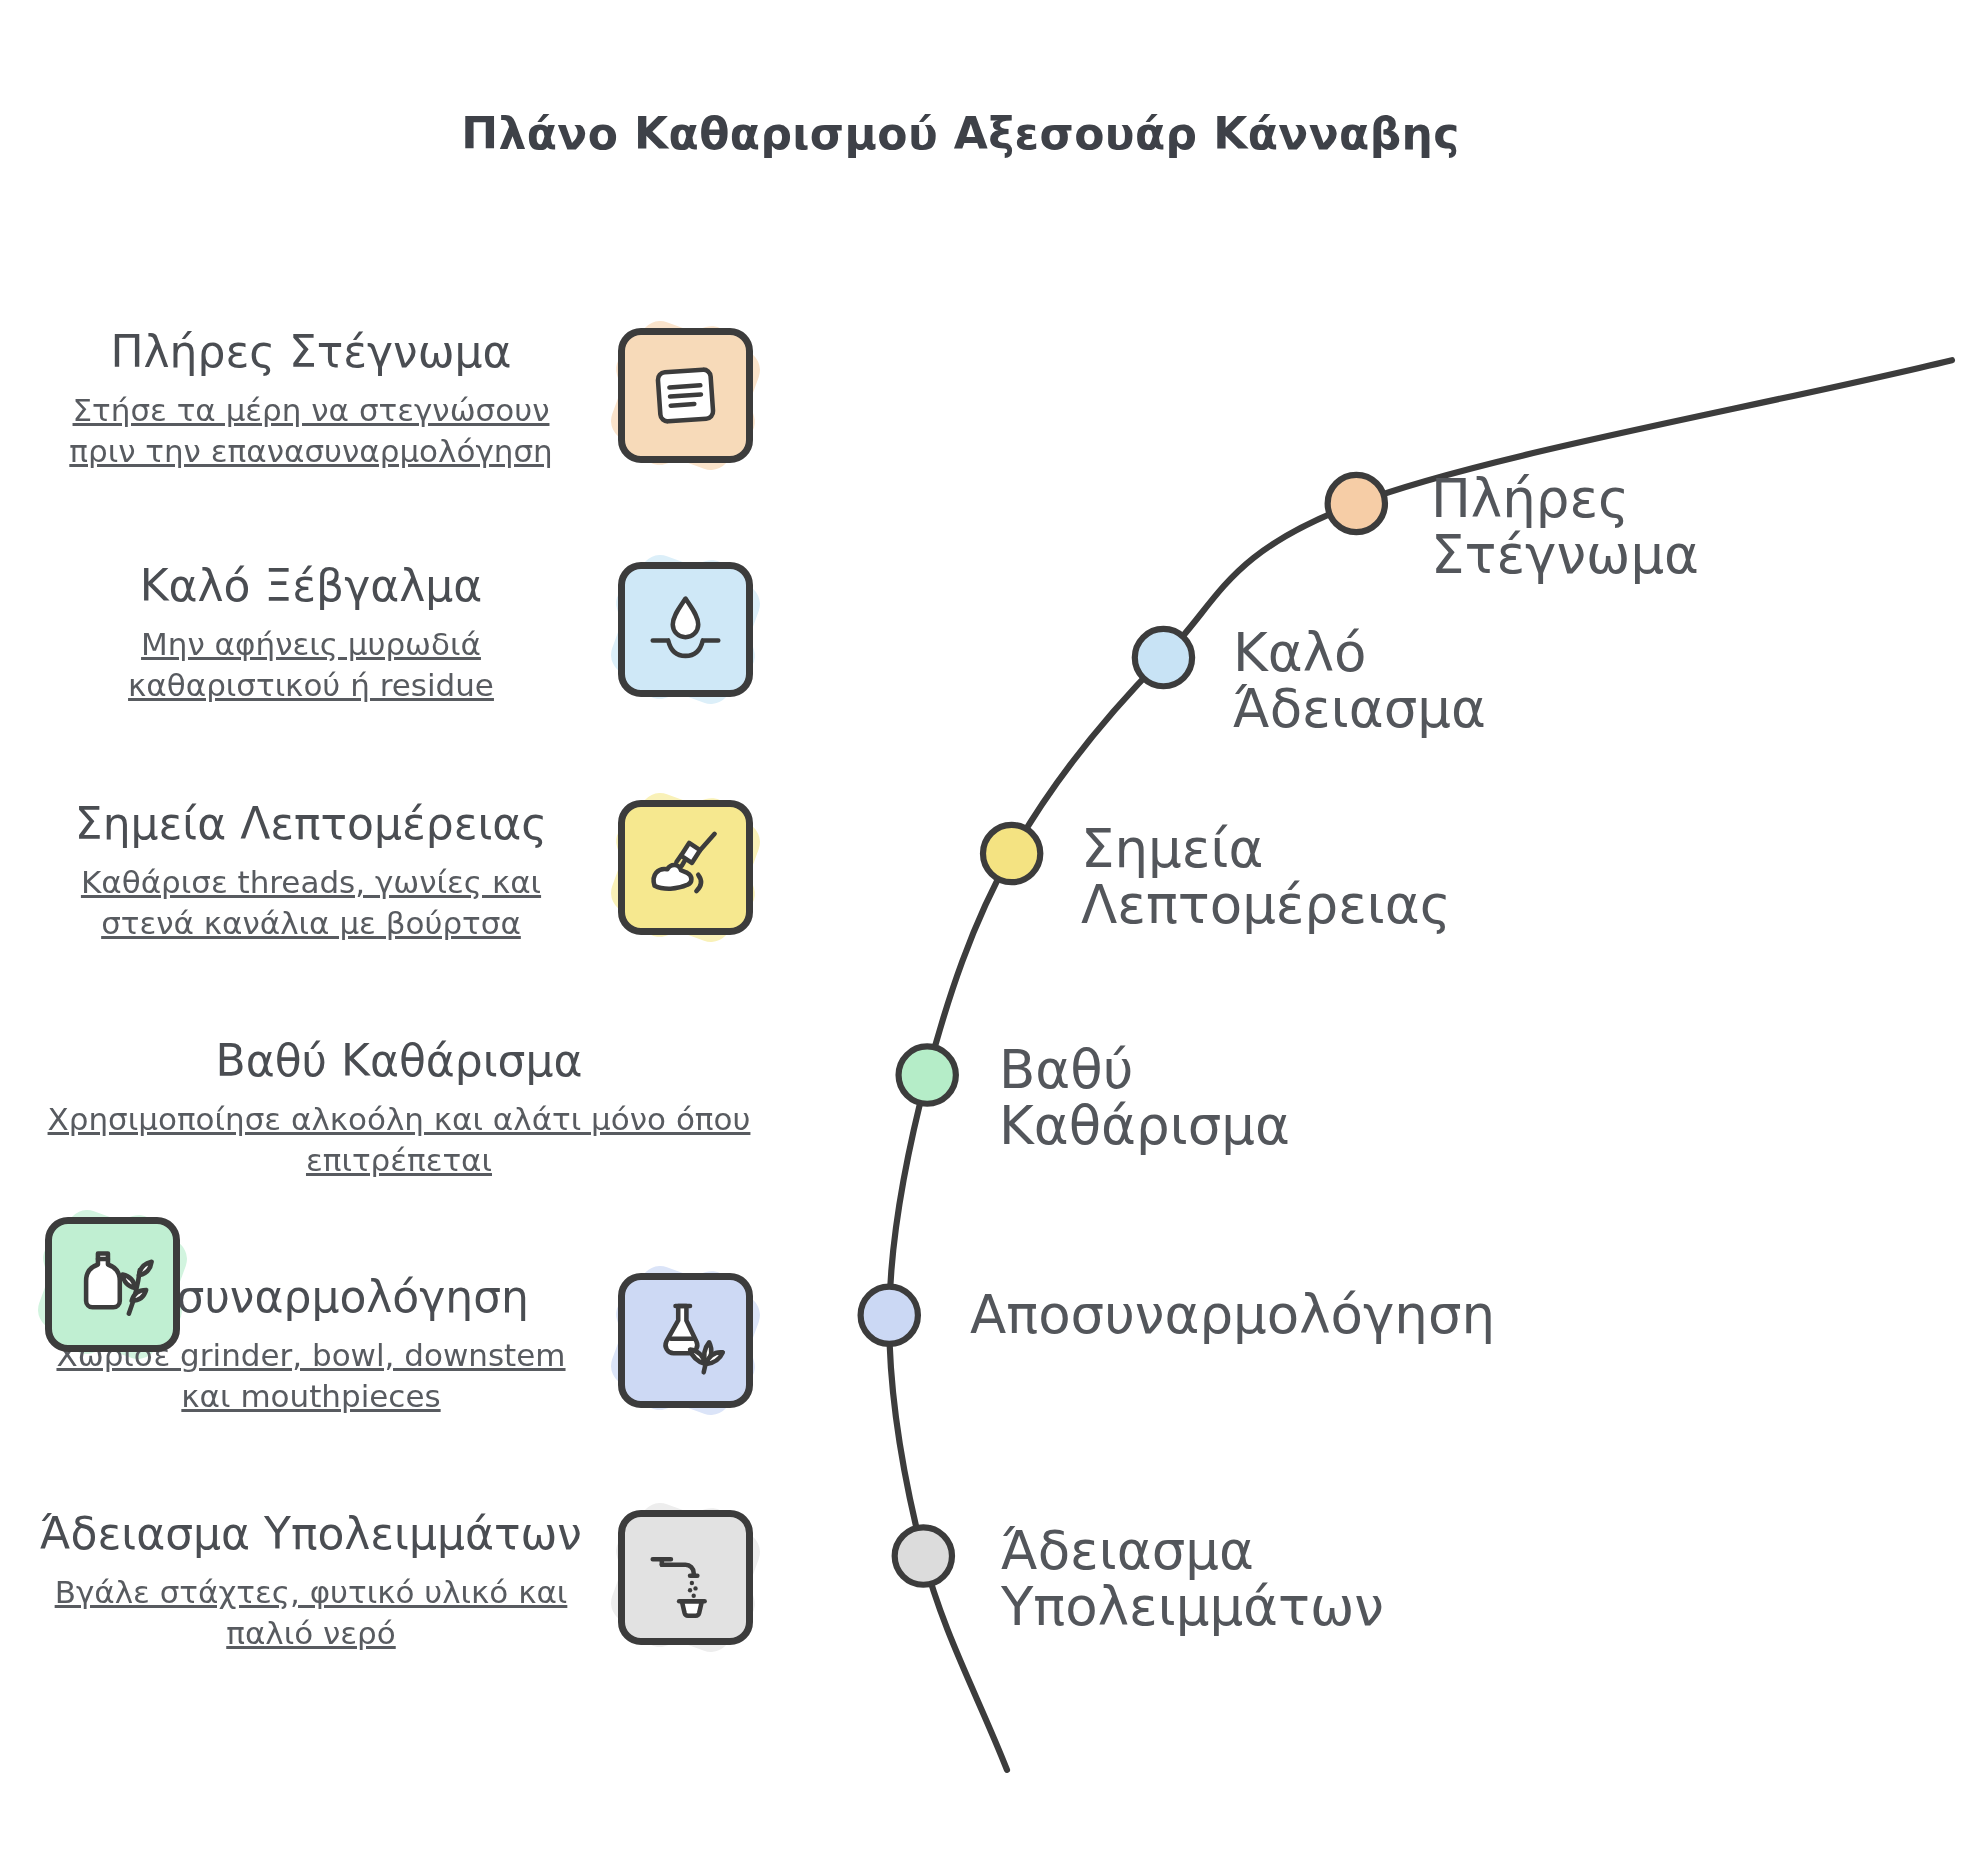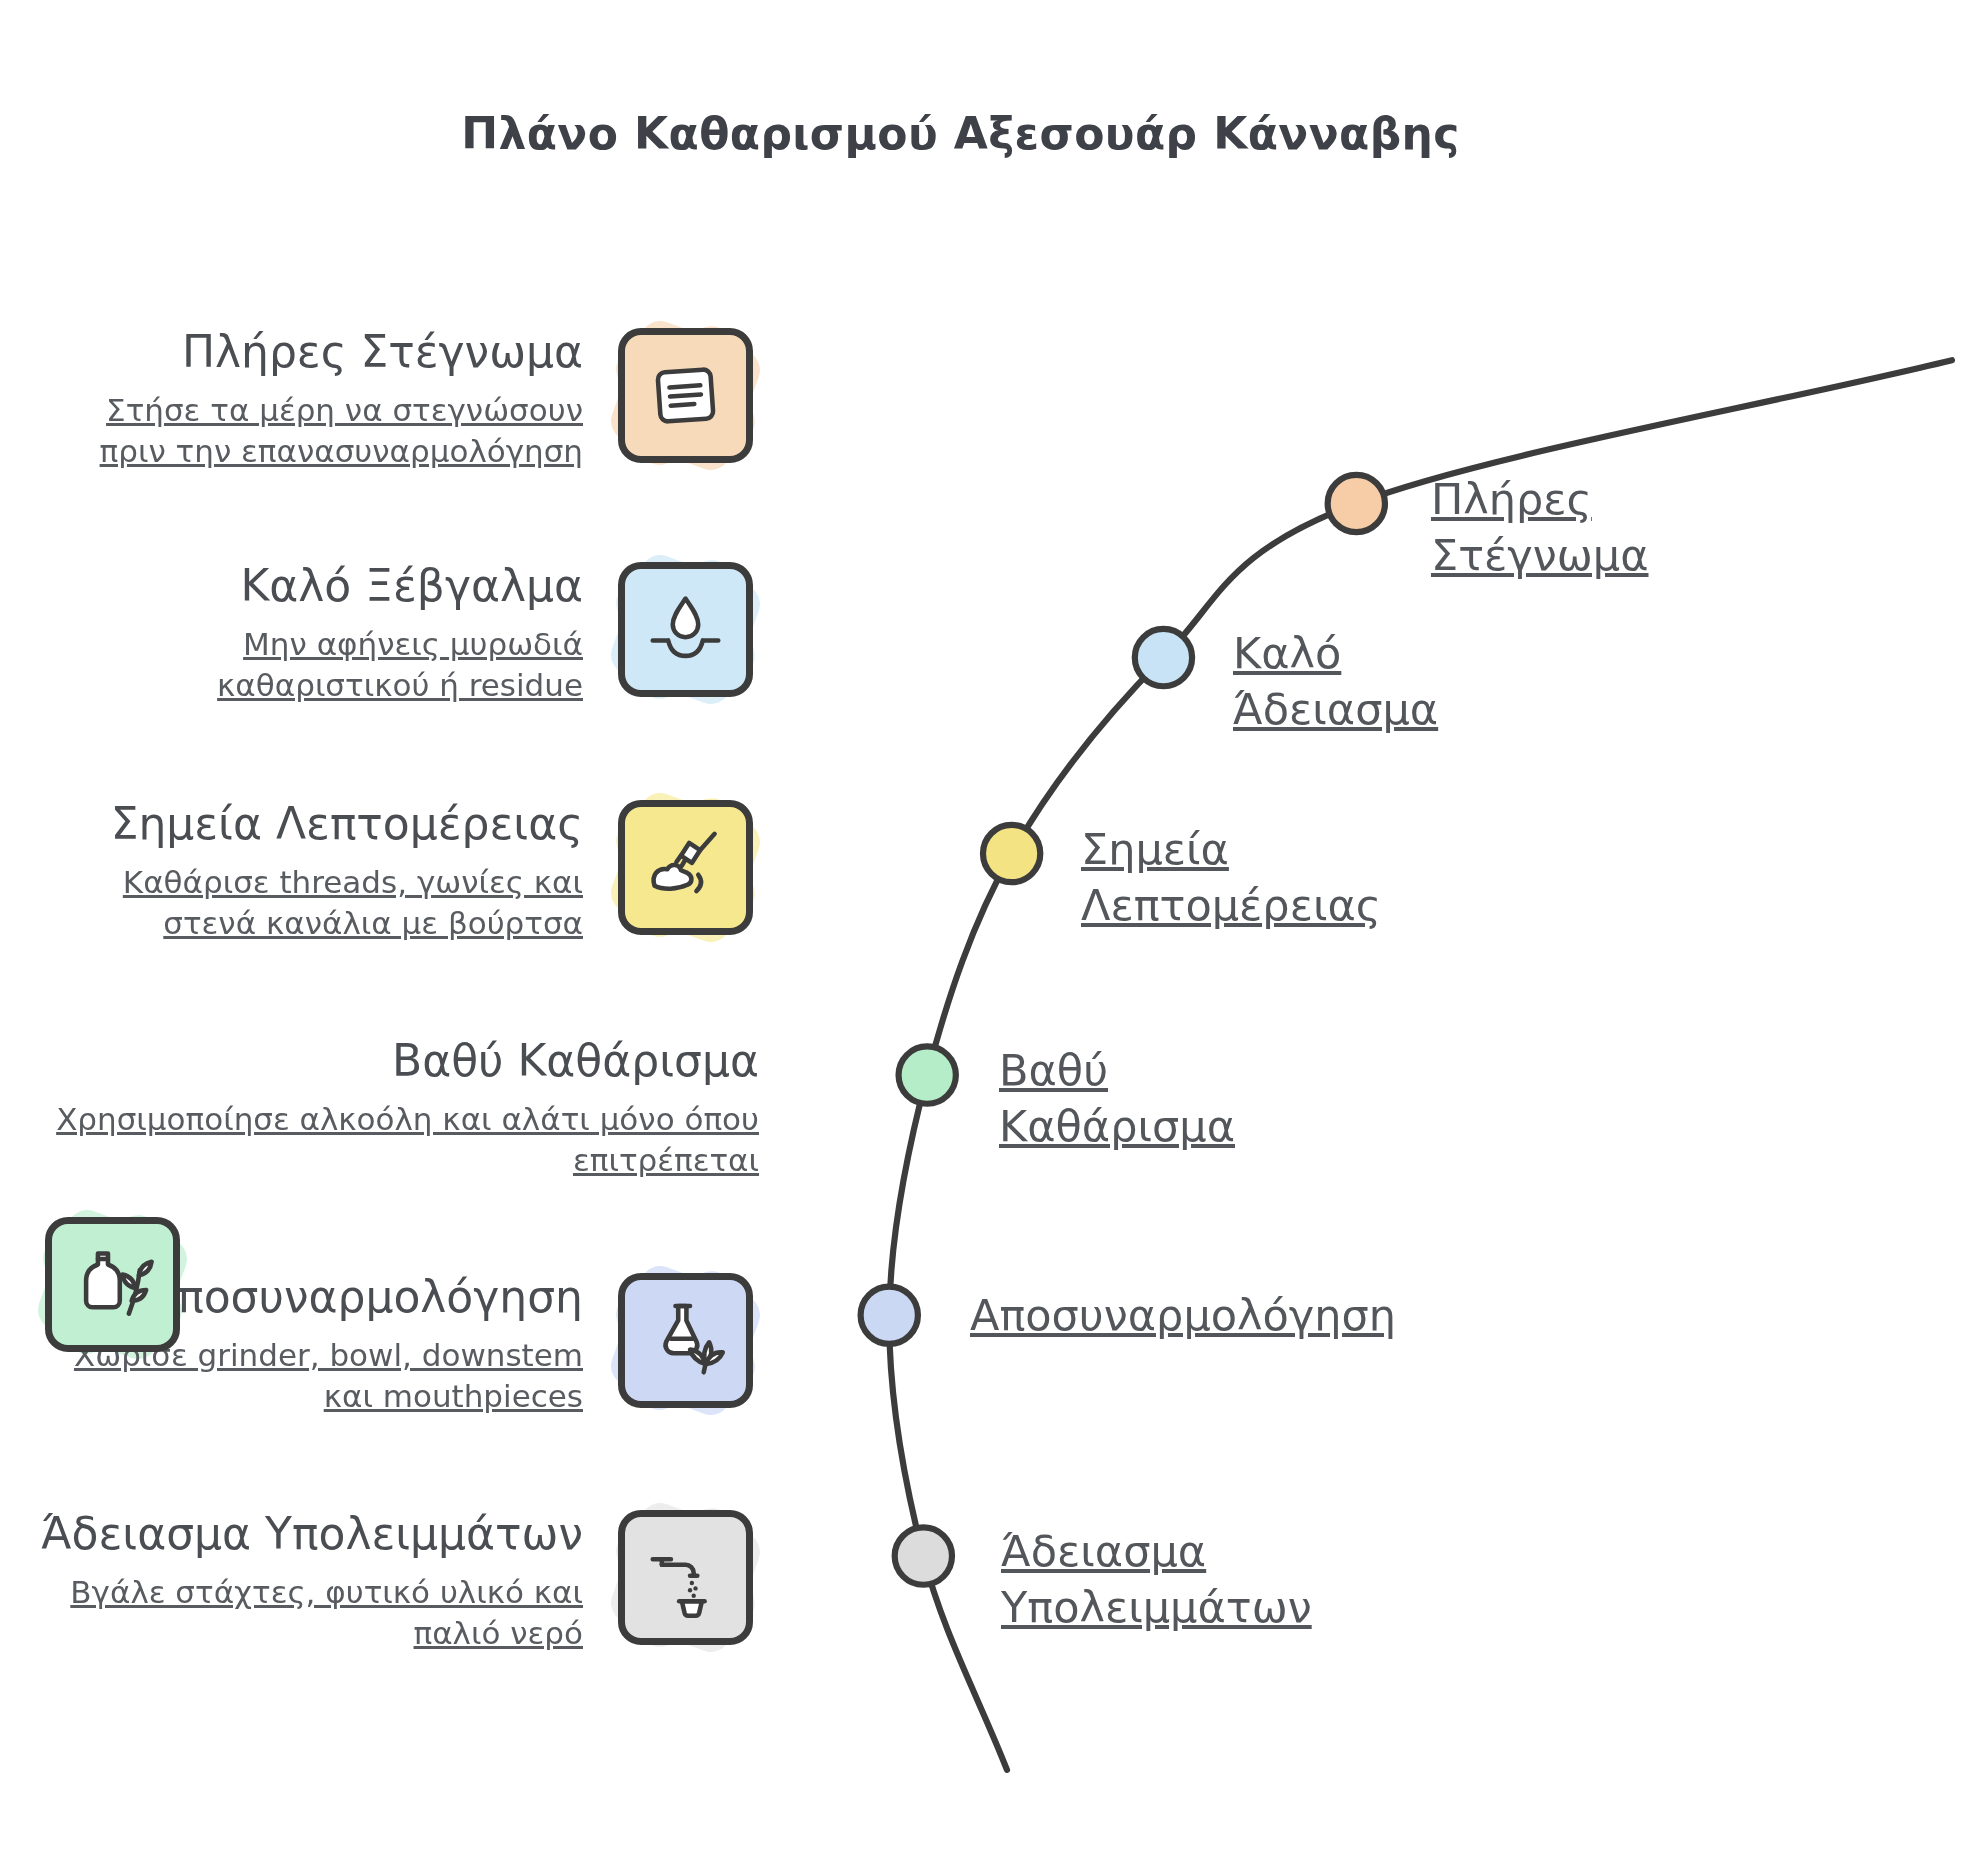--- a/index.html
+++ b/index.html
@@ -11,21 +11,21 @@
     position:absolute; top:108px; left:0; width:1921px;
     text-align:center; font-size:44px; font-weight:bold; color:#3e4148;
     letter-spacing:0.4px;
   }
 
   
   .step {
     position:absolute; left:39px; width:720px;
     display:flex; align-items:flex-start; gap:29px;
   }
-  .step-text { flex:1; text-align:right; padding-top:4.6px; }
+  .step-text { flex:1; text-align:center; padding-top:4.6px; }
   .step-title { font-size:44px; color:#4a4d52; line-height:1.12; }
   .step-desc  { font-size:31px; color:#585b60; line-height:1.34; margin-top:14px;text-decoration:underline; }
 
   .icon-wrap { position:relative; width:147px; height:147px; flex:none; }
   .icon-wrap::before {
     content:""; position:absolute; inset:11px; background:var(--blob);
     border-radius:20px; transform:rotate(20deg);
   }
   .icon-wrap::after {
     content:""; position:absolute; inset:14px; background:var(--blob);
@@ -51,23 +51,22 @@
   .arc-path { fill:none; stroke:#3c3c3c; stroke-width:8px; stroke-linecap:round; }
   .dot { stroke:#3c3c3c; stroke-width:8px; }
   .dot-peach  { fill:#f6cda6; }
   .dot-blue   { fill:#c8e3f5; }
   .dot-yellow { fill:#f4e382; }
   .dot-green  { fill:#b5edc8; }
   .dot-peri   { fill:#cbd8f4; }
   .dot-gray   { fill:#dcdcdc; }
 
   .arc-label {
-    position:absolute; font-size:43px; color:#53565b; line-height:56px;
+    position:absolute; font-size:53px; color:#53565b; line-height:56px;
     white-space:nowrap;
-    text-decoration:underline;
   }
 
   
   .ic { stroke:#3c3c3c; stroke-width:5; stroke-linecap:round; stroke-linejoin:round; fill:none; }
   .ic-fill { stroke:#3c3c3c; stroke-width:5; stroke-linecap:round; stroke-linejoin:round; fill:#ffffff; }
   .ic-dark { fill:#3c3c3c; stroke:none; }
 </style>
 </head>
 <body>
 

